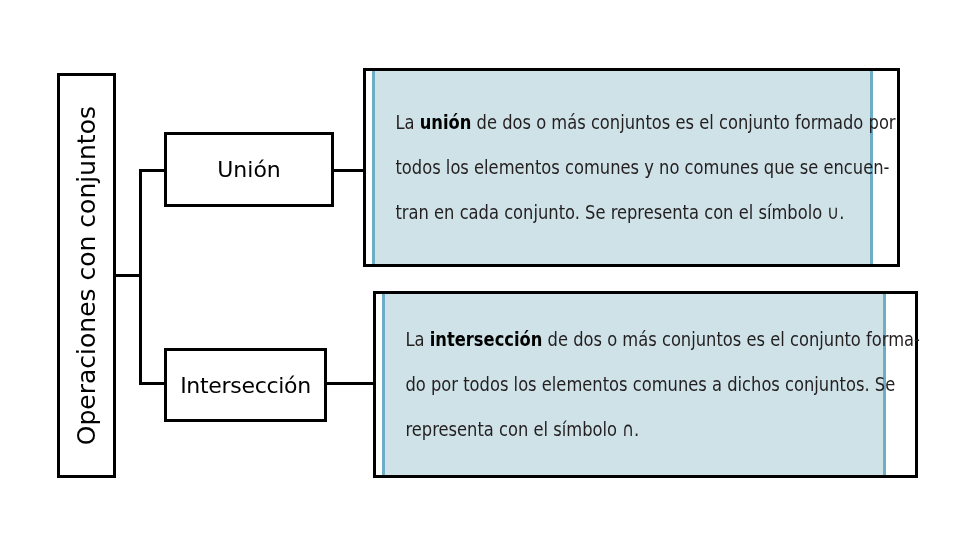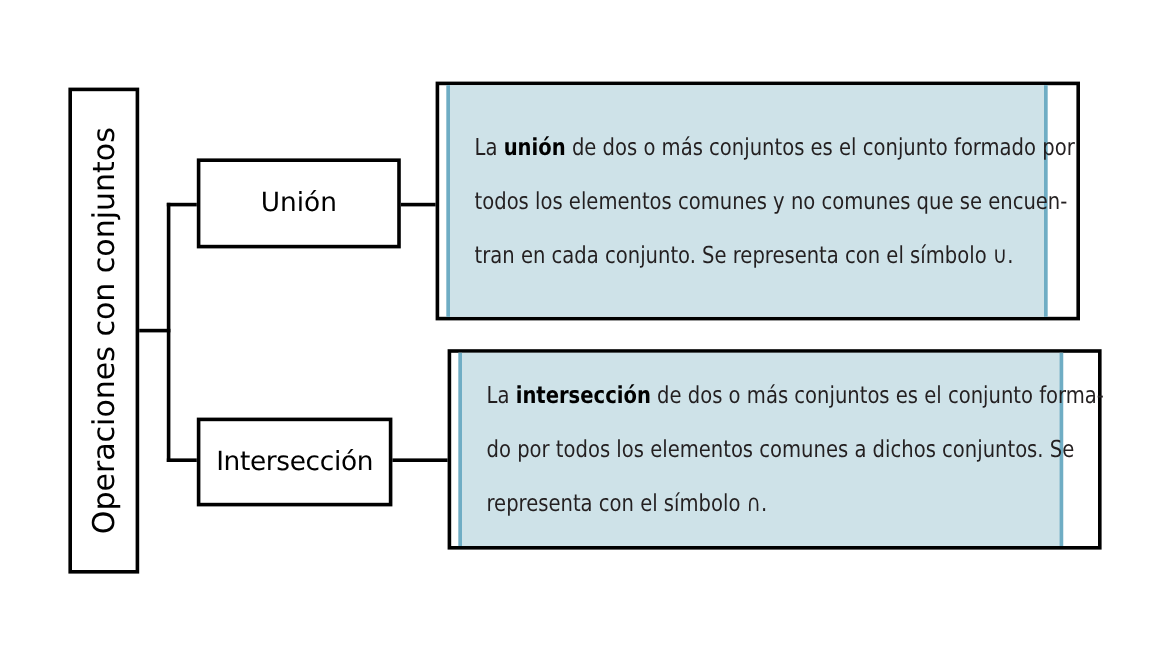--- a/index.html
+++ b/index.html
@@ -114,21 +114,21 @@
     height: 199px;
   }
   .panel-top .panel-inner {
     left: 6px;
     right: 24px;
   }
   .panel-bottom {
     left: 373px;
     top: 291px;
     width: 545px;
-    height: 167px;
+    height: 187px;
   }
   .panel-bottom .panel-inner {
     left: 6px;
     right: 29px;
   }
 
   .panel-line {
     font-family: "DejaVu Sans Condensed", "DejaVu Sans", sans-serif;
     font-size: 19.5px;
     color: #231f20;

